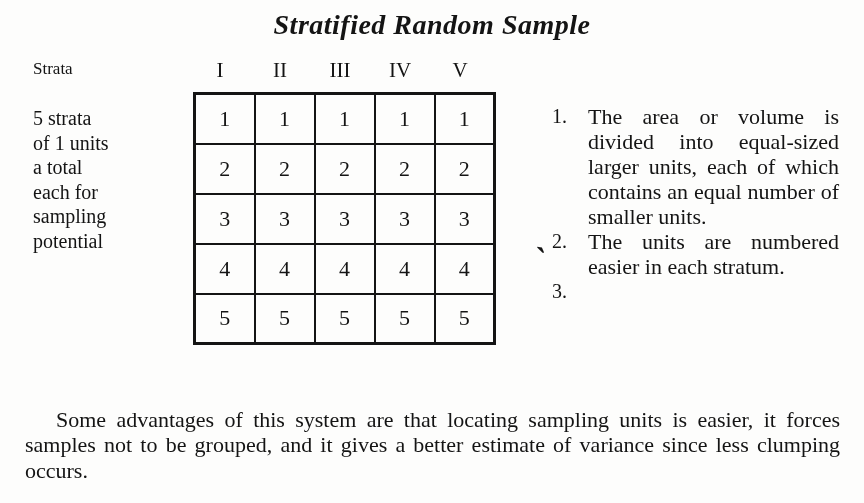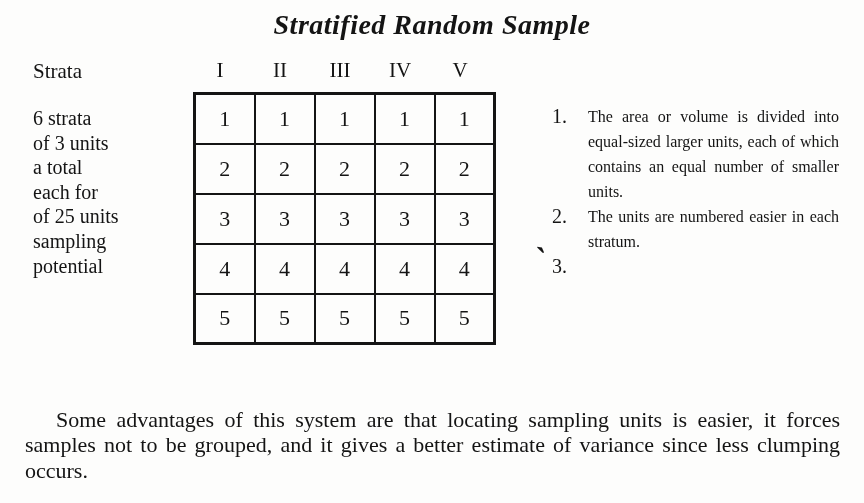--- a/index.html
+++ b/index.html
@@ -14,21 +14,21 @@
 
   .title {
     position: absolute; top: 9px; left: 0; width: 864px;
     text-align: center;
     font-size: 28px; font-weight: bold; font-style: italic;
     letter-spacing: 0.5px;
   }
 
   .strata-label {
     position: absolute; left: 33px; top: 59px;
-    font-size: 21px;
+    font-size: 17px;
   }
 
   .left-note {
     position: absolute; left: 33px; top: 106px; width: 160px;
     font-size: 20px; line-height: 24.6px;
   }
 
   .col-headers {
     position: absolute; left: 190px; top: 58px; width: 300px;
     display: flex;
@@ -52,21 +52,21 @@
     position: absolute; left: 549px; top: 104px; width: 290px;
   }
   .step { display: flex; }
   .step-num {
     width: 39px; flex: none;
     font-size: 20px; line-height: 25px;
     padding-left: 3px;
   }
   .step-text {
     flex: 1;
-    font-size: 16px; line-height: 25px;
+    font-size: 22px; line-height: 25px;
     text-align: justify;
   }
 
   .stray-mark {
     position: absolute; left: 534px; top: 250px;
     font-size: 34px; font-weight: bold; line-height: 20px;
     transform: rotate(8deg);
   }
 
   .footer-para {
@@ -78,25 +78,24 @@
 </head>
 <body>
 
 <div class="page">
 
   <div class="title">Stratified Random Sample</div>
 
   <div class="strata-label">Strata</div>
 
   <div class="left-note">
-    <div>6 strata</div>
-    <div>of 3 units</div>
+    <div>5 strata</div>
+    <div>of 1 units</div>
     <div>a total</div>
     <div>each for</div>
-    <div>of 25 units</div>
     <div>sampling</div>
     <div>potential</div>
   </div>
 
   <div class="col-headers">
     <span>I</span>
     <span>II</span>
     <span>III</span>
     <span>IV</span>
     <span>V</span>

